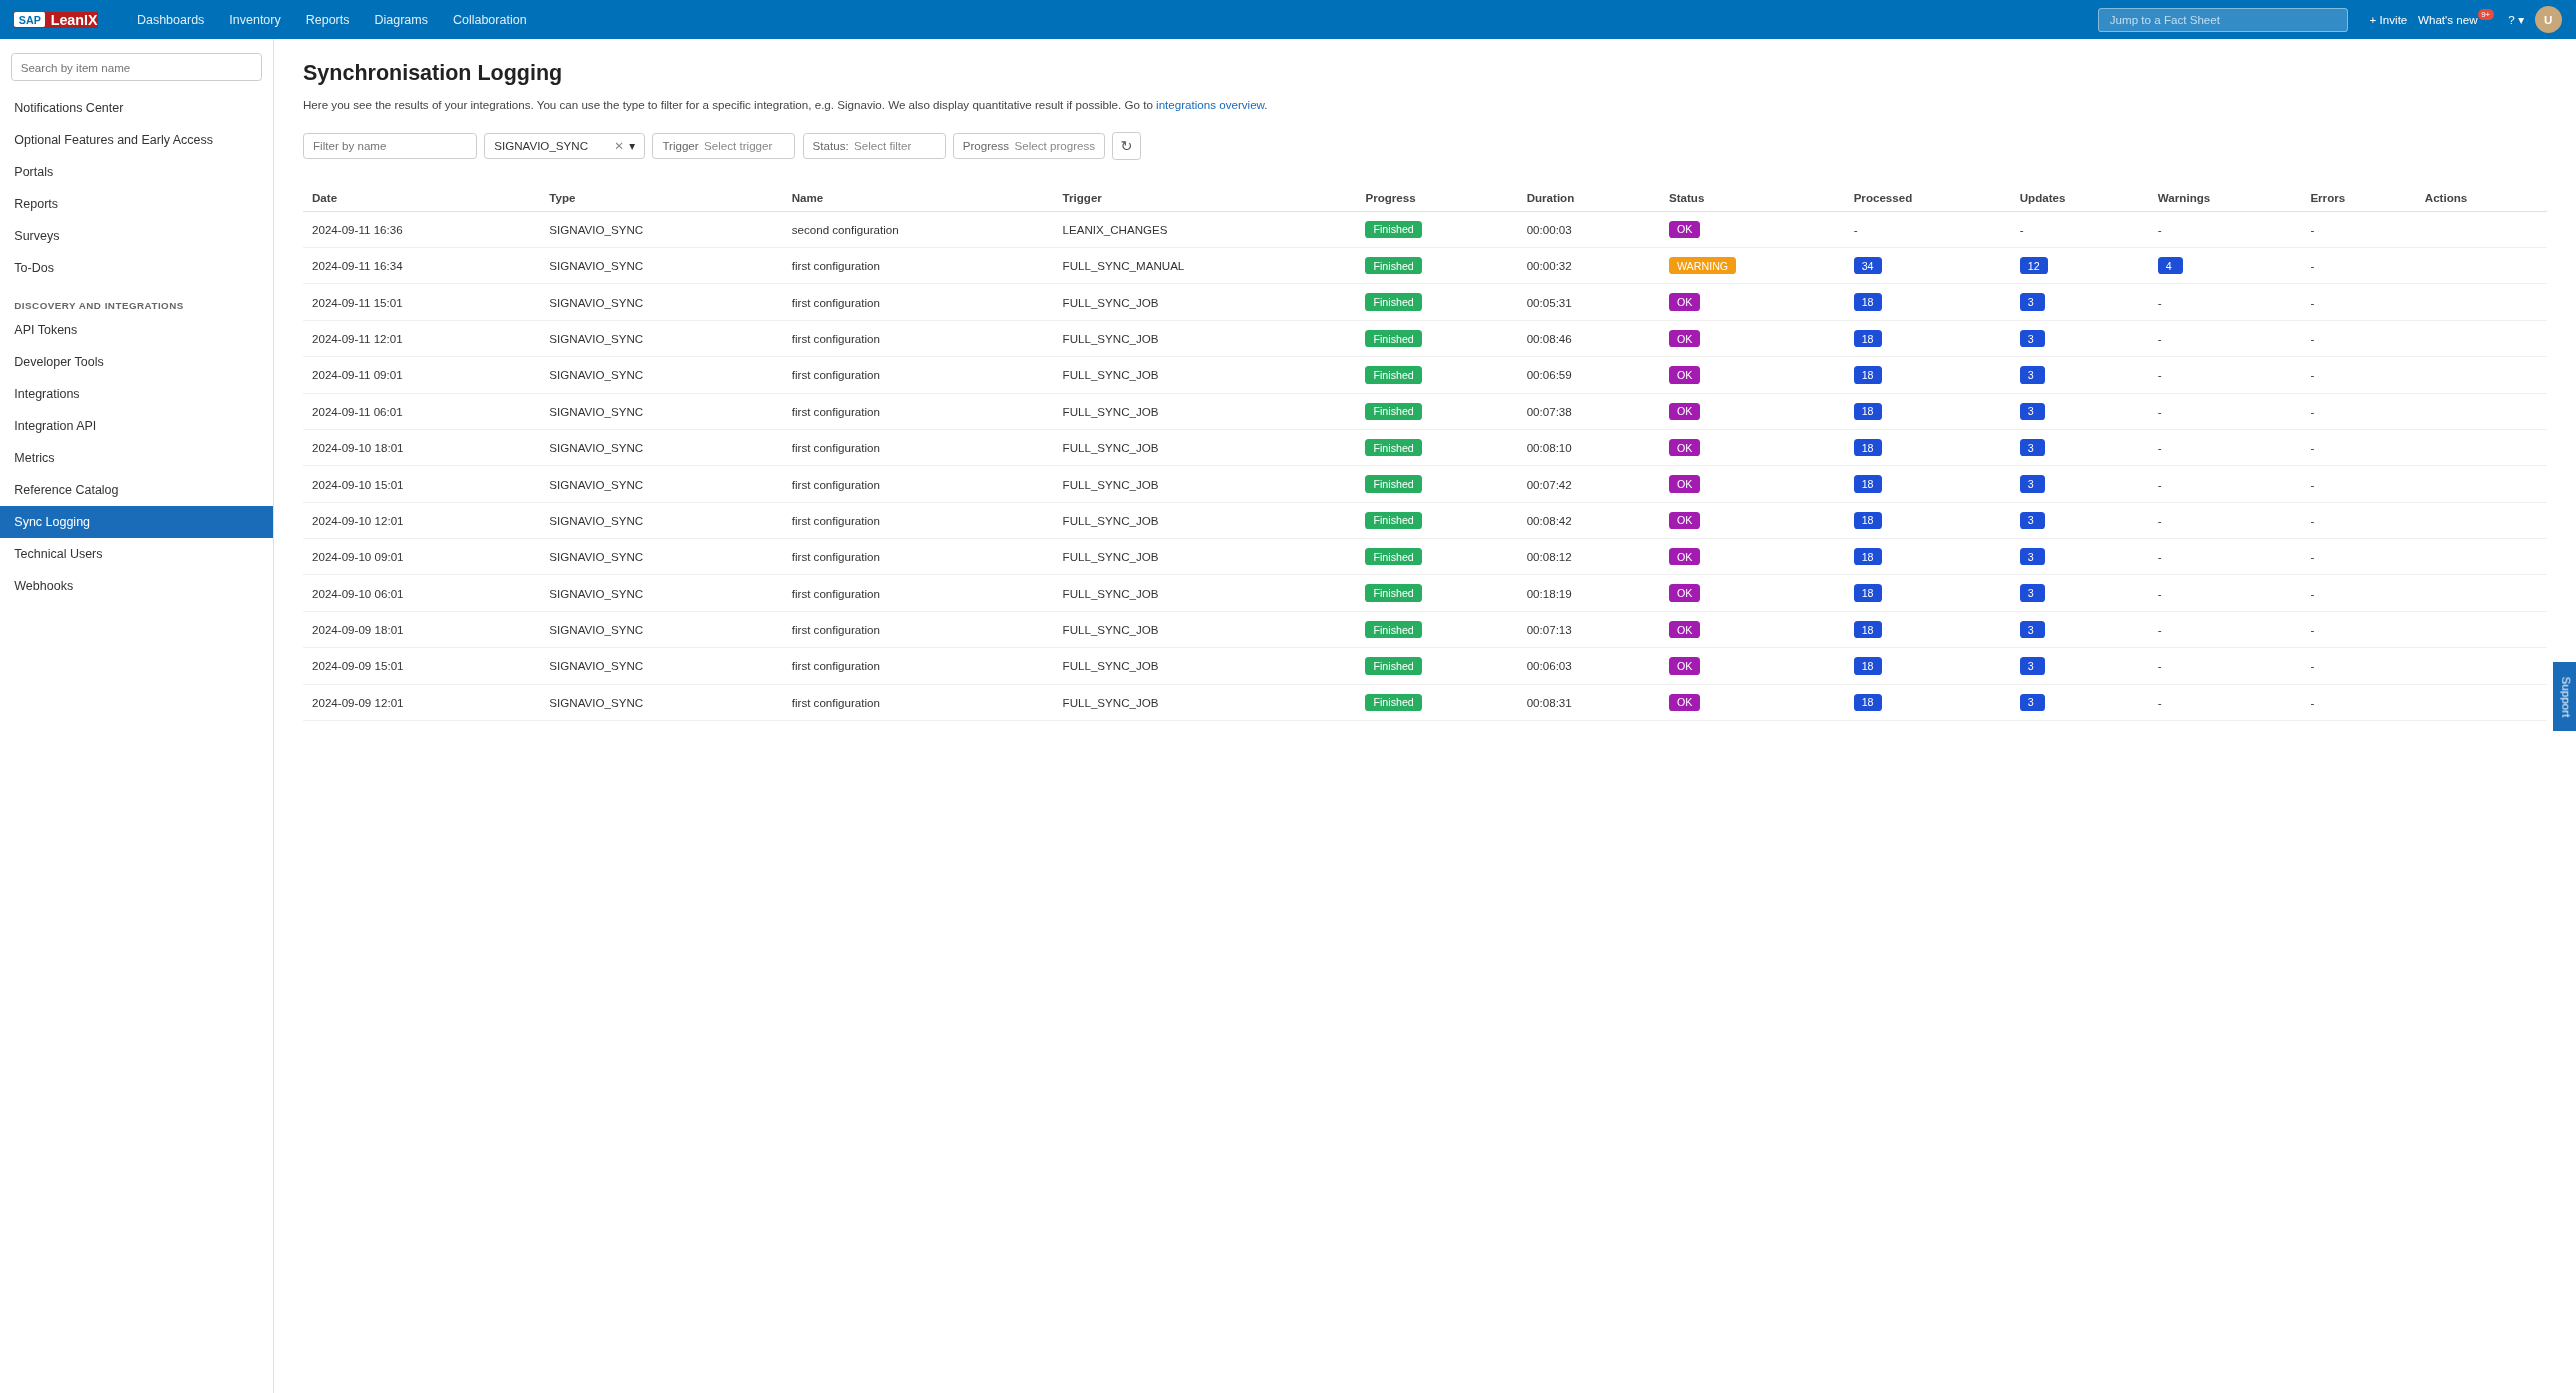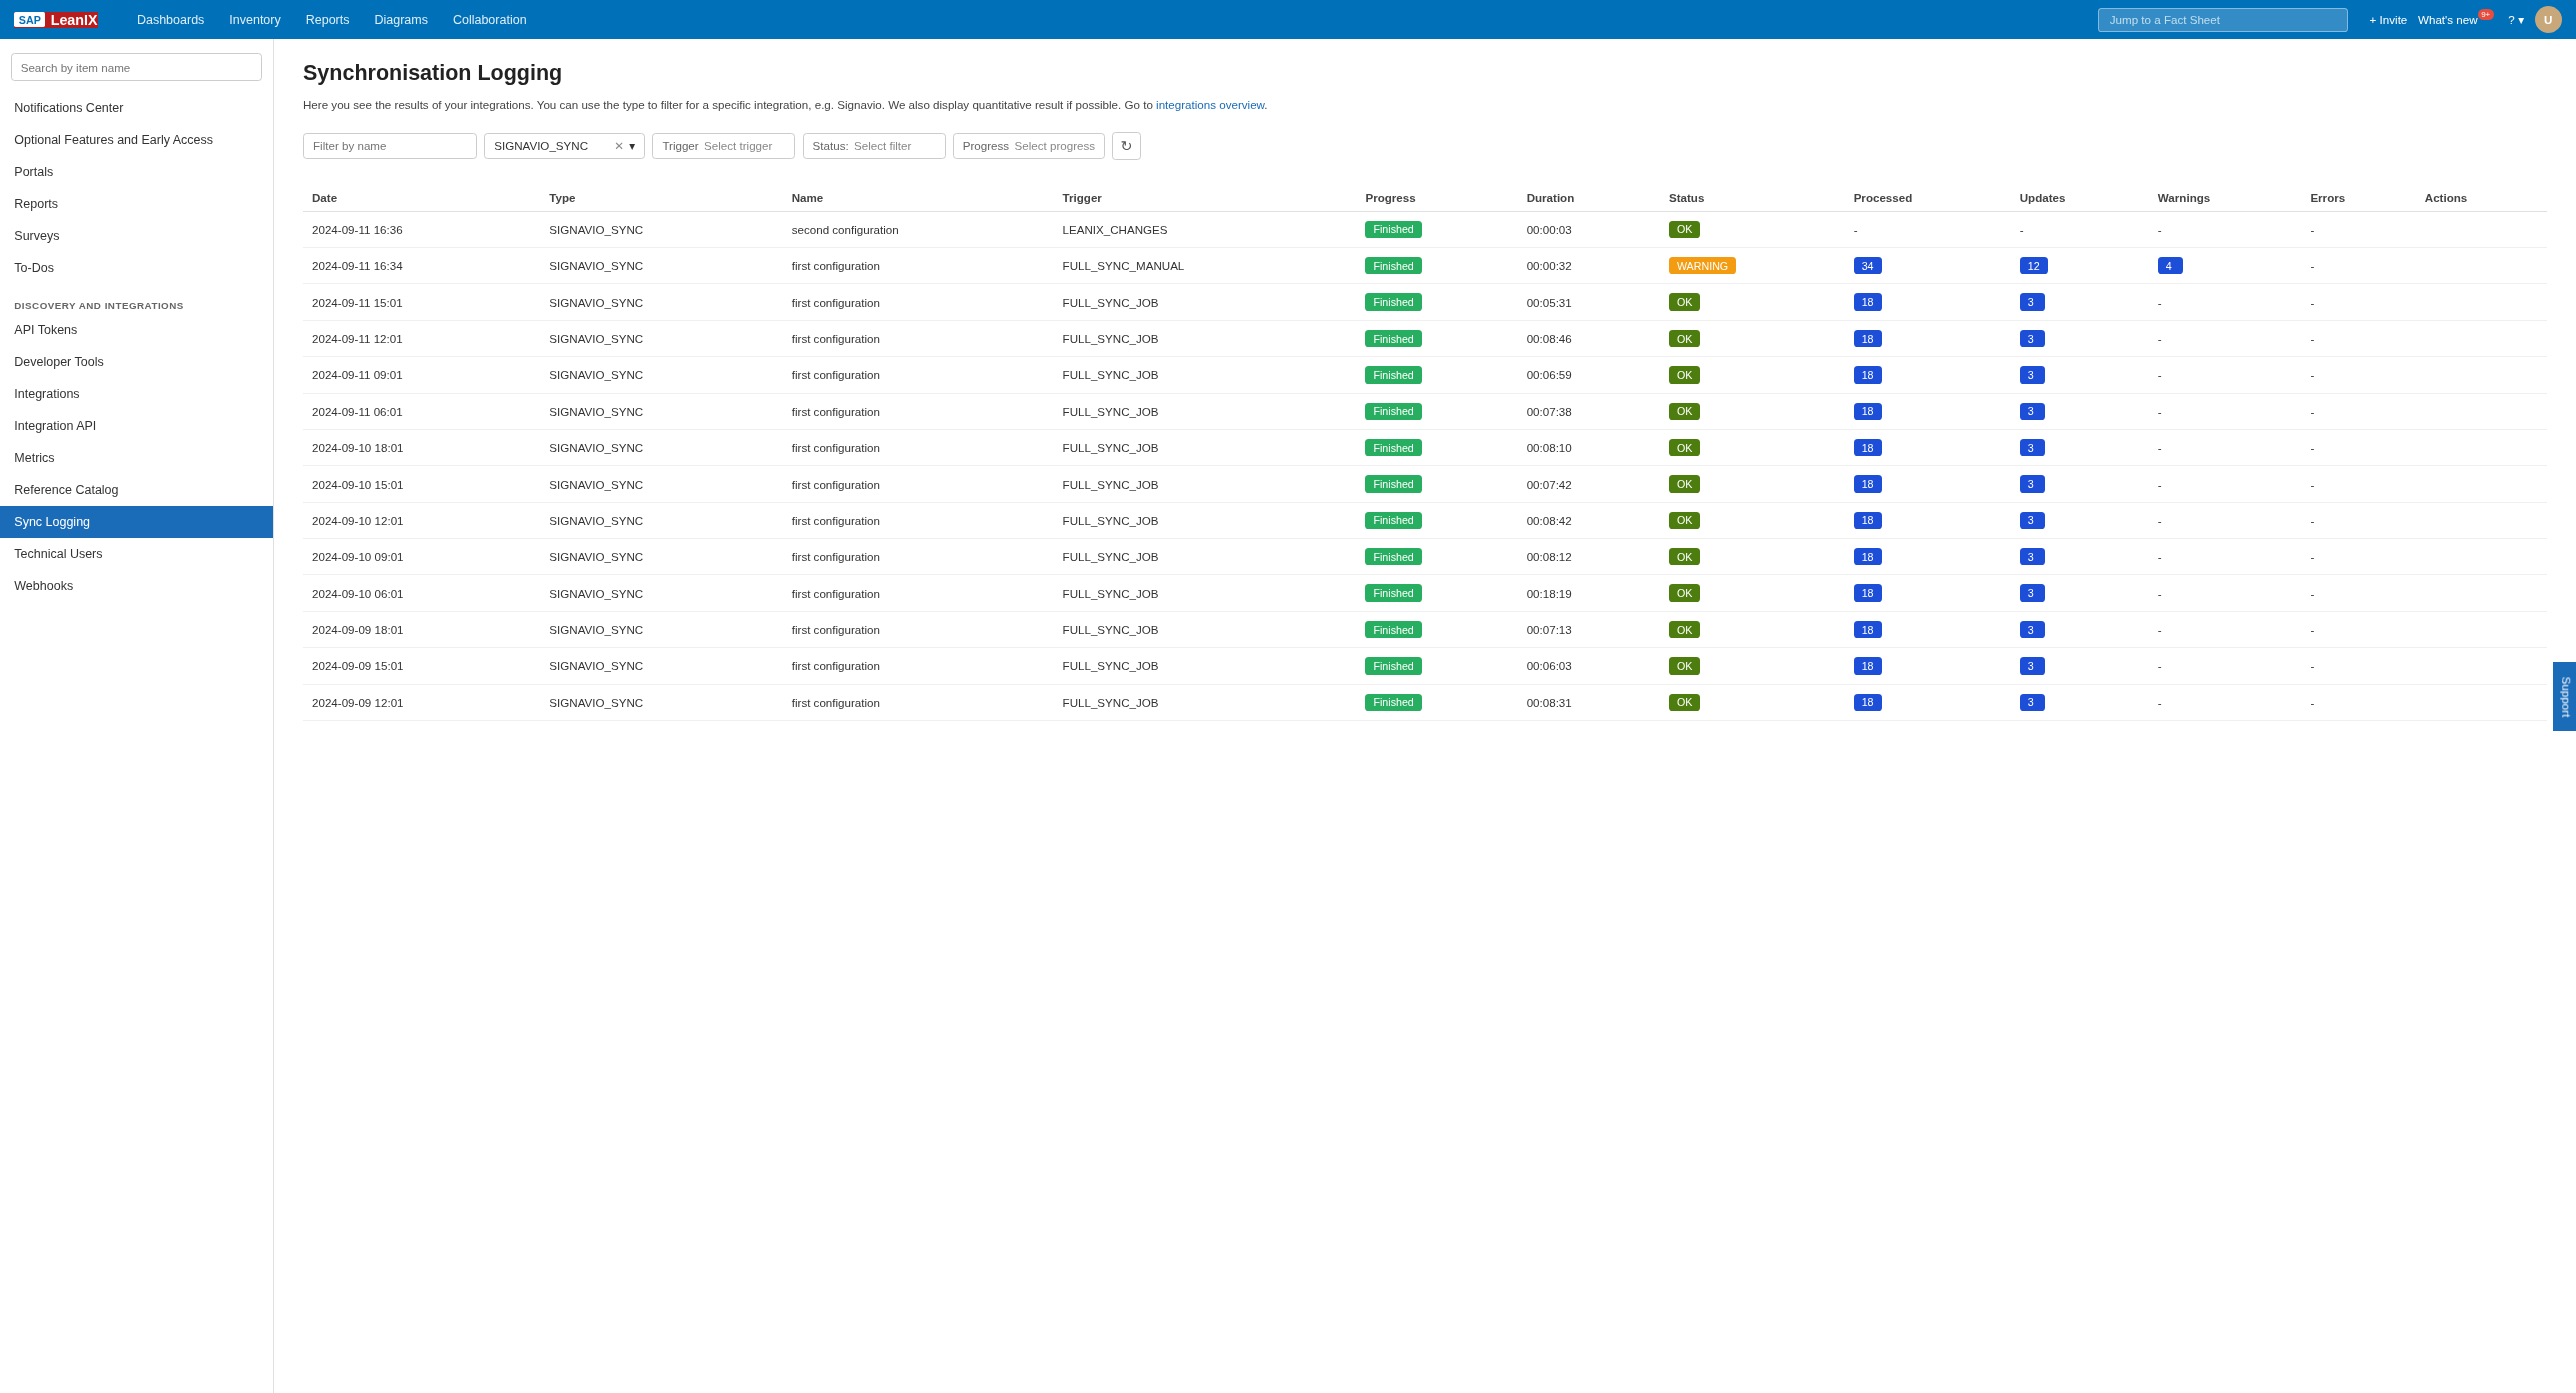--- a/index.html
+++ b/index.html
@@ -250,21 +250,21 @@
       background: #27ae60;
       color: white;
       border-radius: 3.6px;
       padding: 2.7px 8px;
       font-size: 10.7px;
       font-weight: 500;
       white-space: nowrap;
       display: inline-block;
     }
     .badge-ok {
-      background: #4d7c0f;
+      background: #a21caf;
       color: white;
       border-radius: 3.6px;
       padding: 2.7px 8px;
       font-size: 10.7px;
       font-weight: 500;
       white-space: nowrap;
       display: inline-block;
     }
     .badge-warning {
       background: #f39c12;

